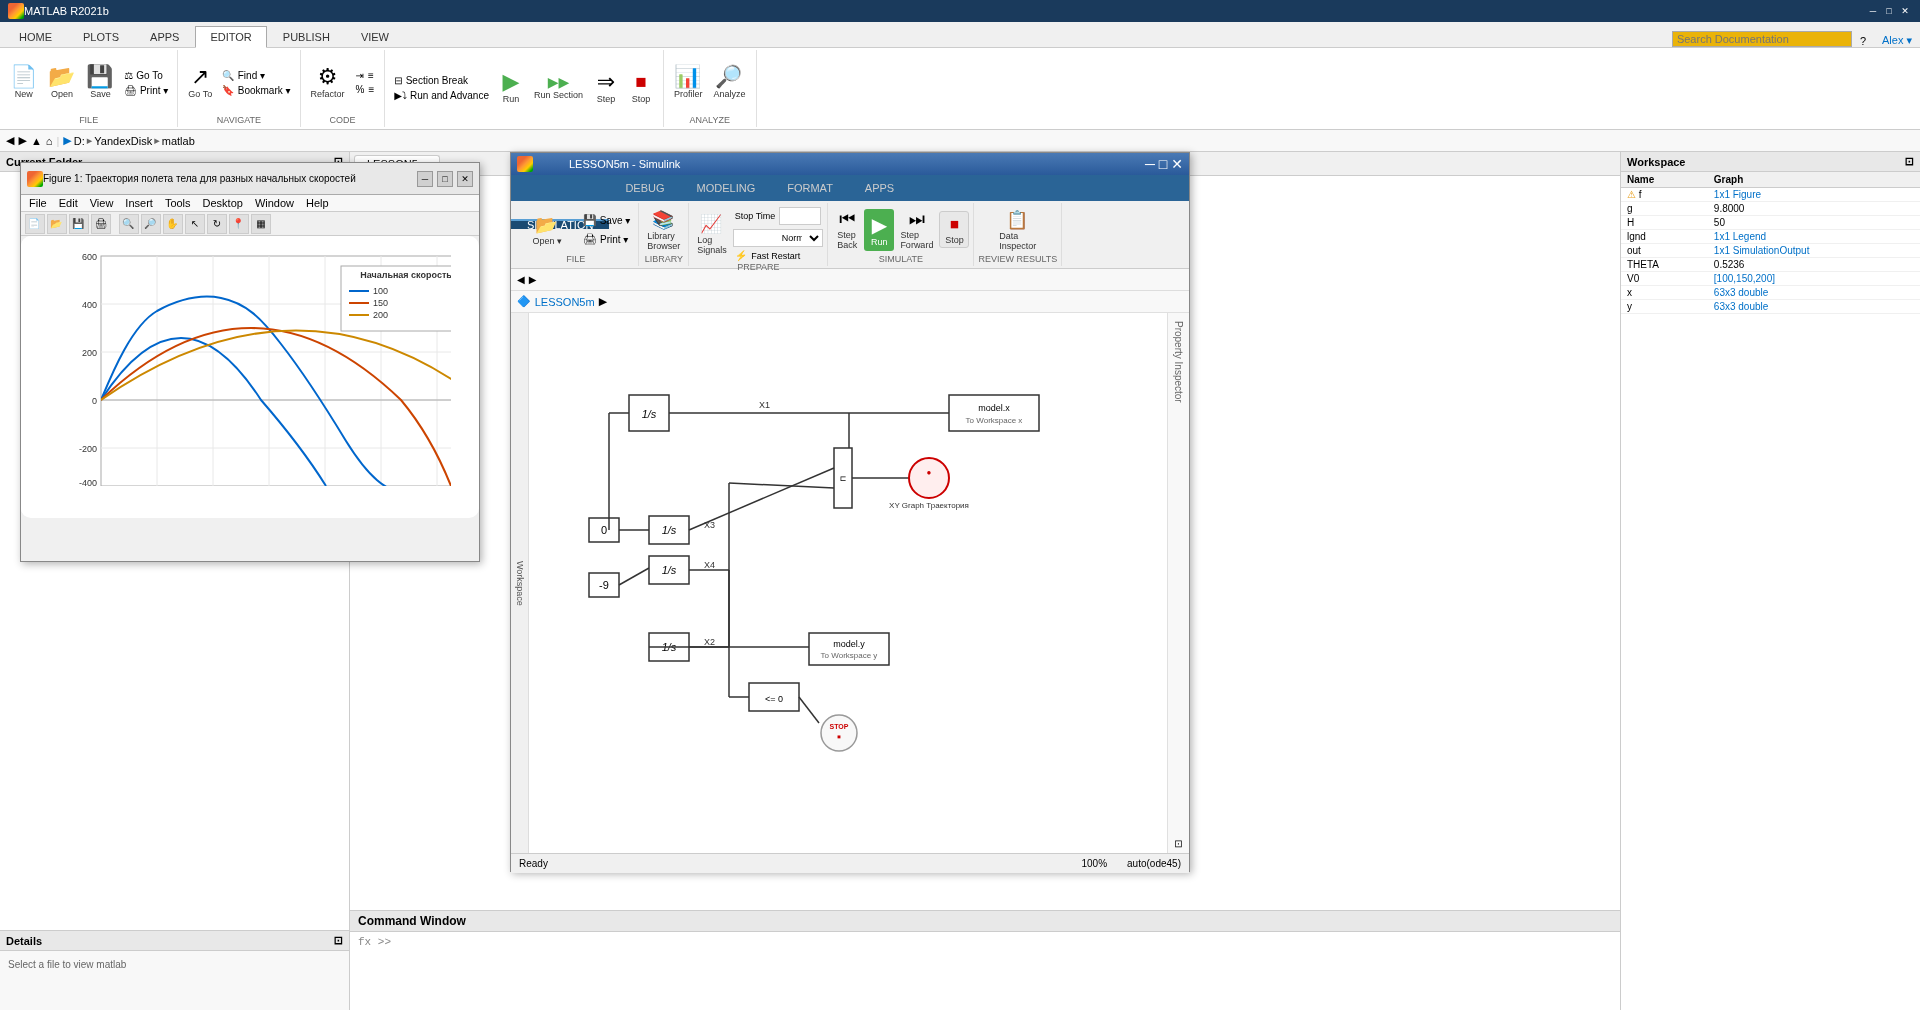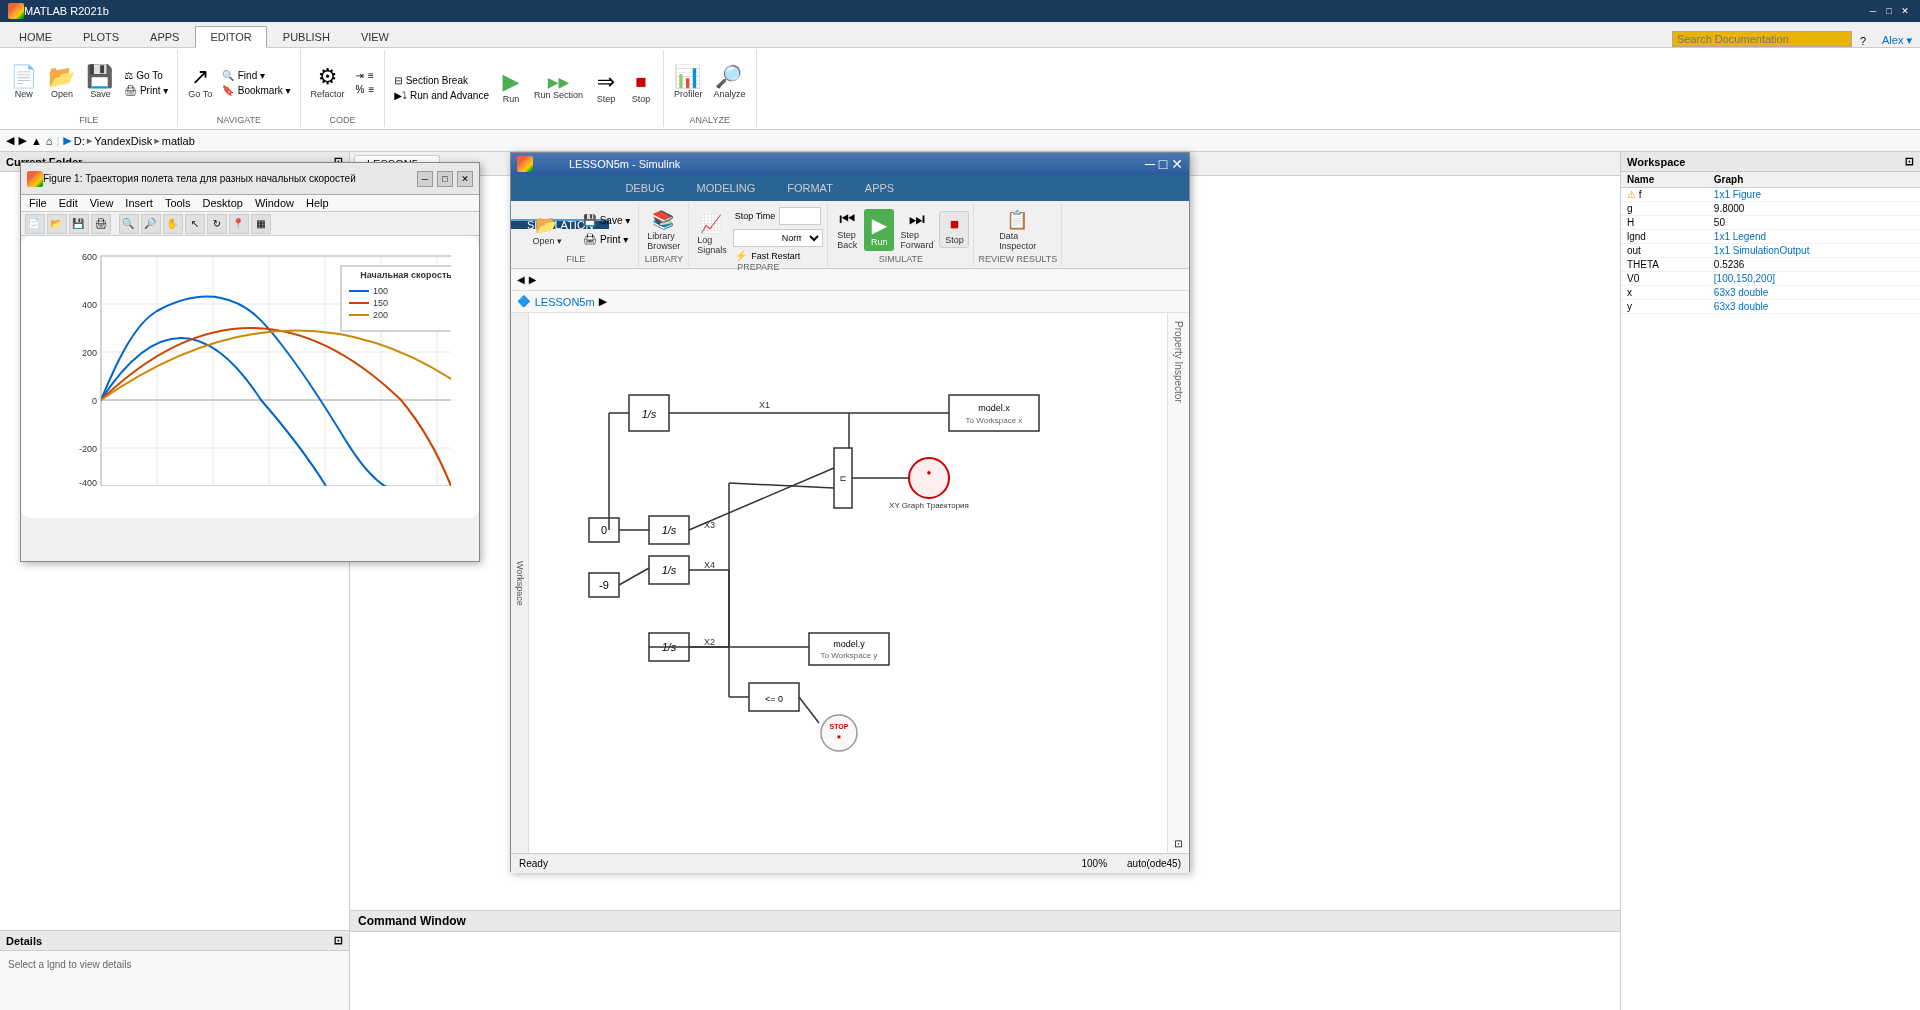--- a/index.html
+++ b/index.html
@@ -612,21 +612,21 @@
     </div>
     <div class="folder-tree">
       
     </div>
 
     <div class="details-panel">
       <div class="panel-header">
         <span>Details</span>
         <span style="cursor:pointer;">⊡</span>
       </div>
-      <div style="padding: 8px; font-size: 10px; color: #666;">Select a lgnd to view details</div>
+      <div style="padding: 8px; font-size: 10px; color: #666;">Select a file to view matlab</div>
     </div>
   </div>
 
   <div class="middle-panel">
     <div class="tab-bar">
       <div class="tab-item active">LESSON5m</div>
     </div>
     <div class="editor-content">
       <div class="code-editor">
         <div class="code-line">
@@ -680,20 +680,24 @@
         <div class="code-line">
           <span class="line-num">12</span>
           <span class="code-text">d,'Нача</span>
         </div>
       </div>
     </div>
 
     <div style="height: 100px; border-top: 1px solid #ccc; background: white; flex-shrink: 0;">
       <div class="cmd-header">Command Window</div>
       <div class="cmd-content">
+        <div>
+          <span class="cmd-prompt">fx &gt;&gt;</span>
+          <span> </span>
+        </div>
       </div>
     </div>
   </div>
 
   <div class="right-panel">
     <div class="panel-header">
       <span>Workspace</span>
       <span style="cursor:pointer;">⊡</span>
     </div>
     <table class="workspace-table">

